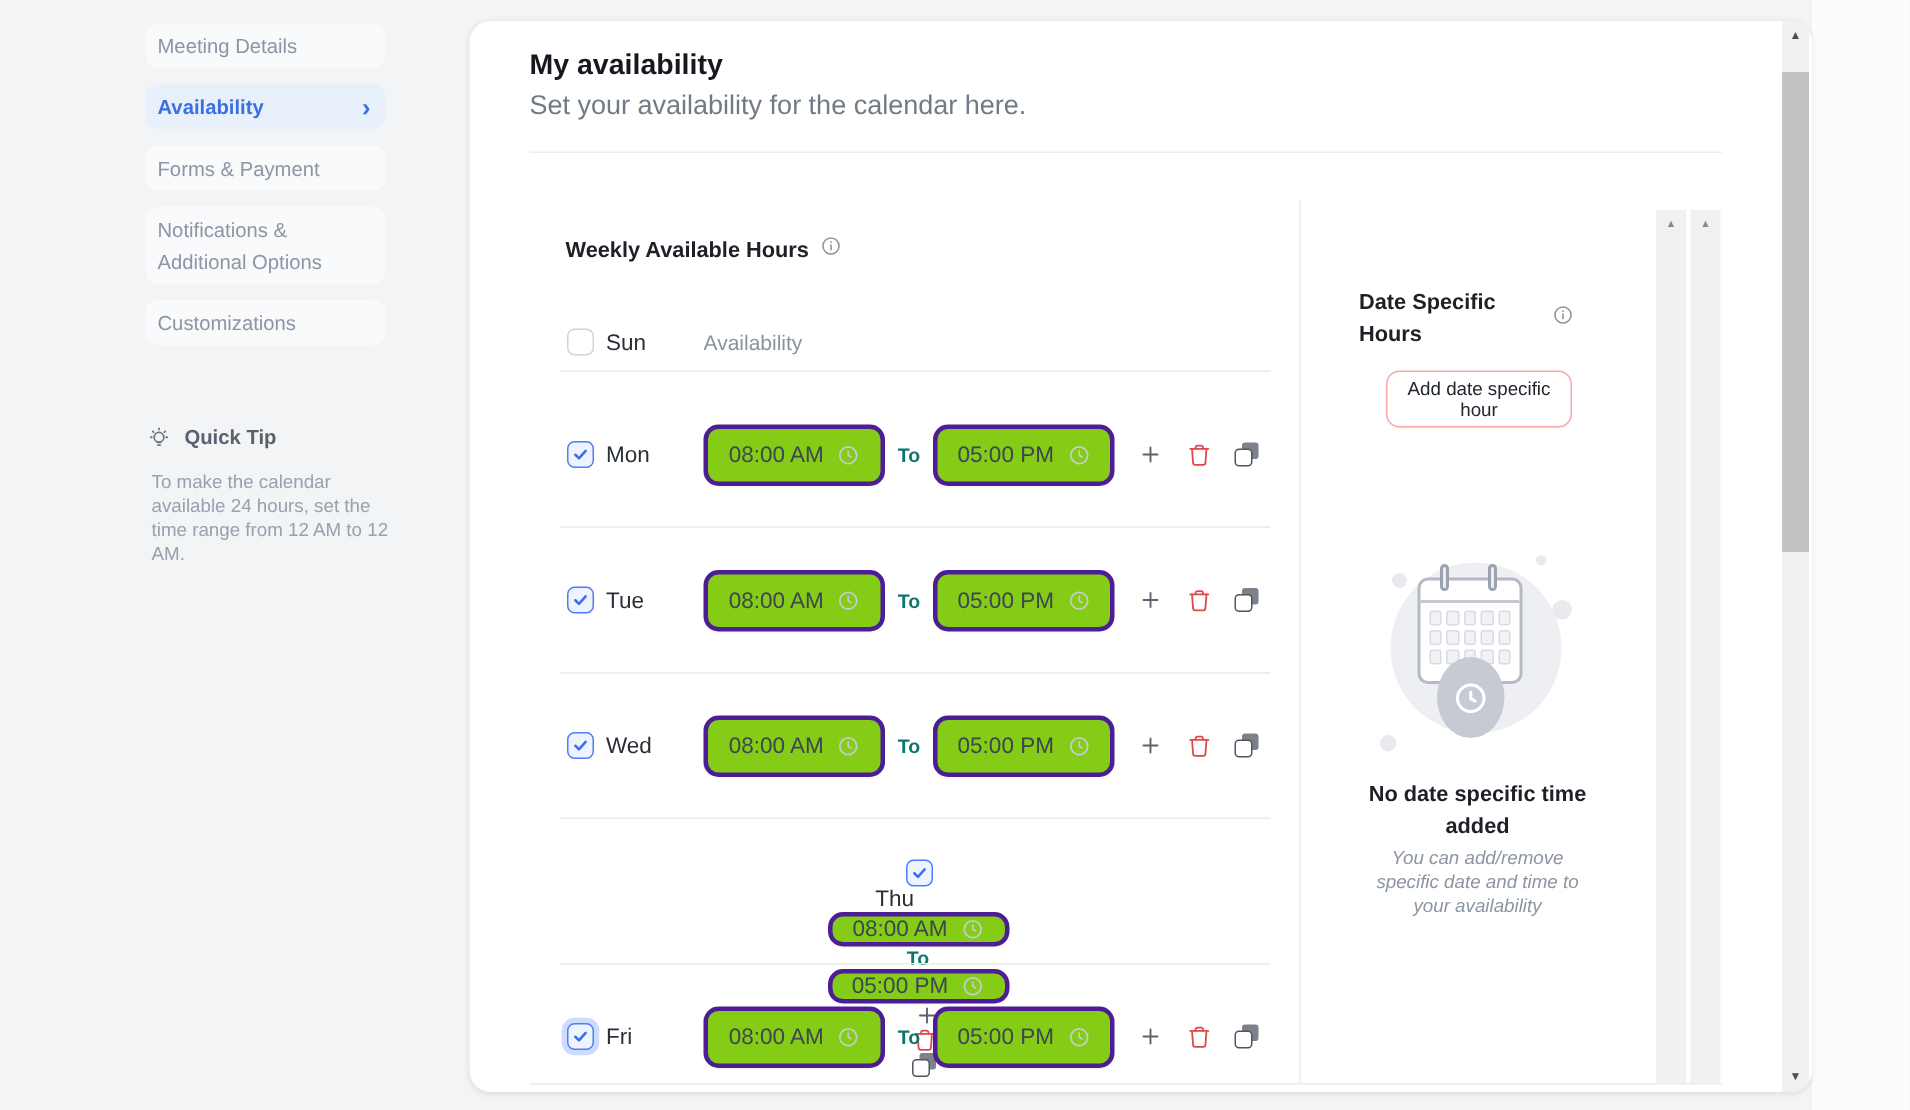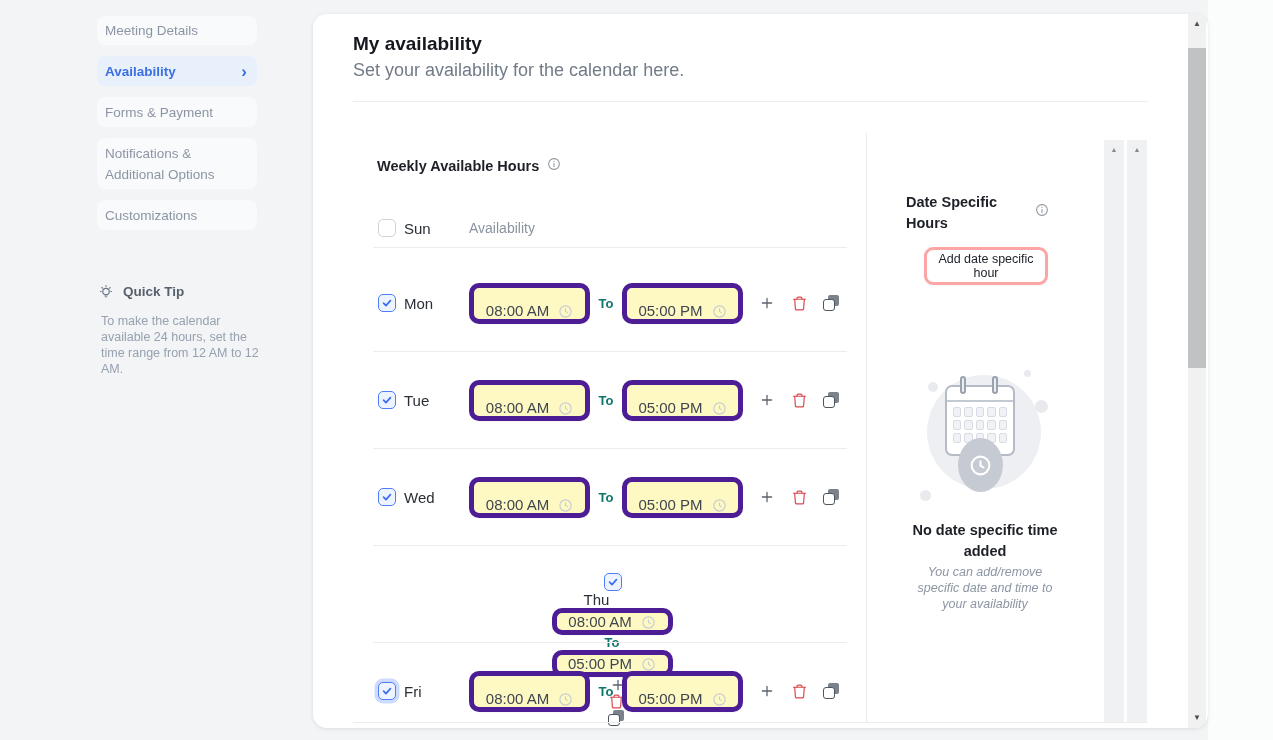--- a/index.html
+++ b/index.html
@@ -44,42 +44,42 @@
   .checkbox {
     width:18px; height:18px; margin-left:1px; border-radius:5px; flex:0 0 auto;
     border:1.5px solid #cfd4da; background:#fff; cursor:pointer;
     display:flex; align-items:center; justify-content:center;
   }
   .checkbox.checked { border-color:#4f7dfa; background:#eef4ff; }
   .checkbox.focused { box-shadow:0 0 0 3.5px rgba(77,125,250,.28); }
   .day-label { margin-left:8px; width:65px; font-size:15px; color:#2a2f36; }
   .unavailable { font-size:14px; color:#8b939f; }
   .time-input {
-    width:121px; height:41px; border:5px solid #4c1d95; border-radius:10px; background:#fef9c3;
-    display:flex; align-items:flex-end; justify-content:center; gap:9px; cursor:pointer;
+    width:121px; height:41px; border:3px solid #4c1d95; border-radius:10px; background:#84cc16;
+    display:flex; align-items:center; justify-content:center; gap:9px; cursor:pointer;
     box-shadow:0 1px 1px rgba(30,40,60,.03);
   }
   .time-text { font-size:15px; color:#3f4650; }
   .to-label { width:32px; text-align:center; font-size:13px; font-weight:bold; color:#0f766e; }
   .icon-btn {
     width:24px; height:24px; border:none; background:transparent; cursor:pointer;
     display:flex; align-items:center; justify-content:center; padding:0;
   }
   .icon-btn + .icon-btn { margin-left:8px; }
   .icon-btn.first { margin-left:12px; }
   .copy-shape { position:relative; width:16px; height:16px; }
   .copy-back { position:absolute; right:0; top:0; width:11px; height:11px; background:#7b828c; border-radius:2px; }
   .copy-front { position:absolute; left:0; bottom:0; width:12px; height:12px; background:#fff; border:1.6px solid #4e555f; border-radius:3px; }
 
   
   .ds-heading { position:absolute; left:593px; top:178px; width:92px; font-size:14.5px; font-weight:bold; color:#1d2127; line-height:20.5px; }
   .ds-info { position:absolute; left:722px; top:189px; }
   .add-btn {
     position:absolute; left:611px; top:233px; width:124px; height:38px;
-    background:#fff; border:3px solid #fca5a5; border-radius:9px; cursor:pointer;
+    background:#fff; border:1px solid #fca5a5; border-radius:9px; cursor:pointer;
     font-family:inherit; font-size:12.5px; color:#20262e; box-shadow:0 1px 2px rgba(30,40,60,.05);
   }
   .illus-circle { position:absolute; left:614px; top:361px; width:114px; height:114px; border-radius:50%; background:#edeff3; }
   .dot { position:absolute; border-radius:50%; background:#e8eaee; }
   .cal { position:absolute; left:632px; top:371px; width:70px; height:71px; background:#fff; border:2px solid #b4bbc5; border-radius:7px; }
   .cal-ring { position:absolute; top:-11px; width:6px; height:18px; background:#eceef1; border:2px solid #9aa2ad; border-radius:4px; }
   .cal-head { height:15px; border-bottom:2px solid #c3c9d2; }
   .cal-grid { display:grid; grid-template-columns:repeat(5,1fr); gap:3px; padding:5px 6px; }
   .cal-grid i { display:block; height:10px; background:#f1f2f5; border:1px solid #d8dce2; border-radius:2px; }
   .clock-ellipse { position:absolute; left:645px; top:424px; width:45px; height:54px; border-radius:50%; background:#c6cad2; display:flex; align-items:center; justify-content:center; }

